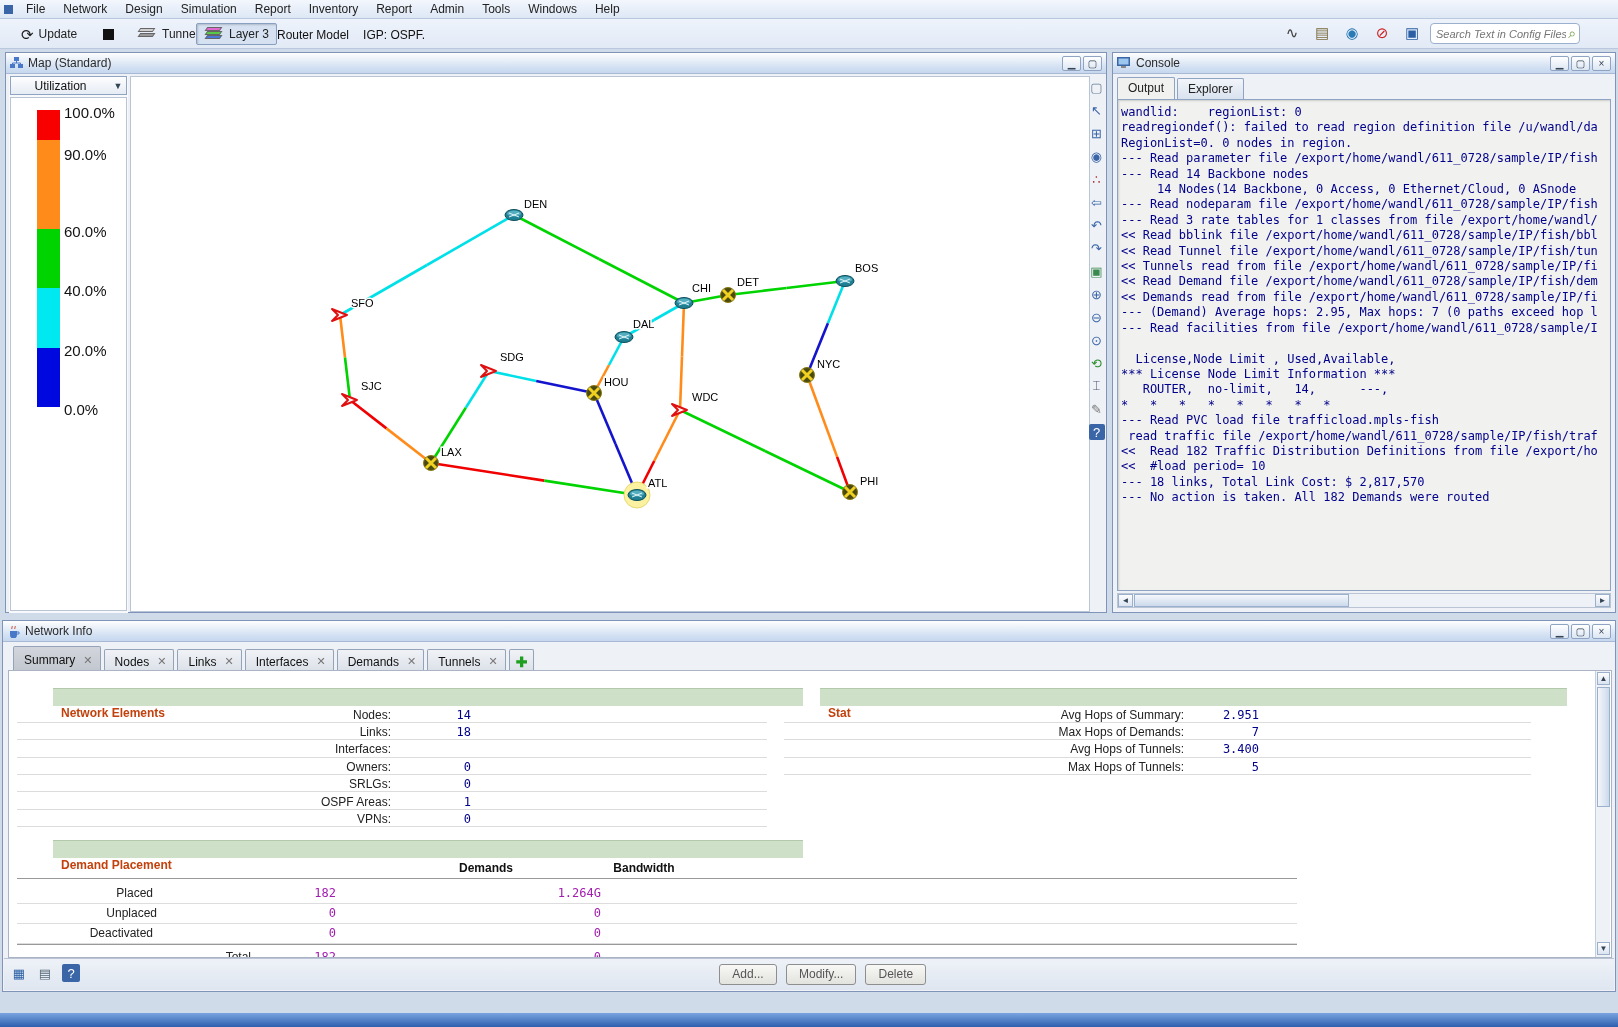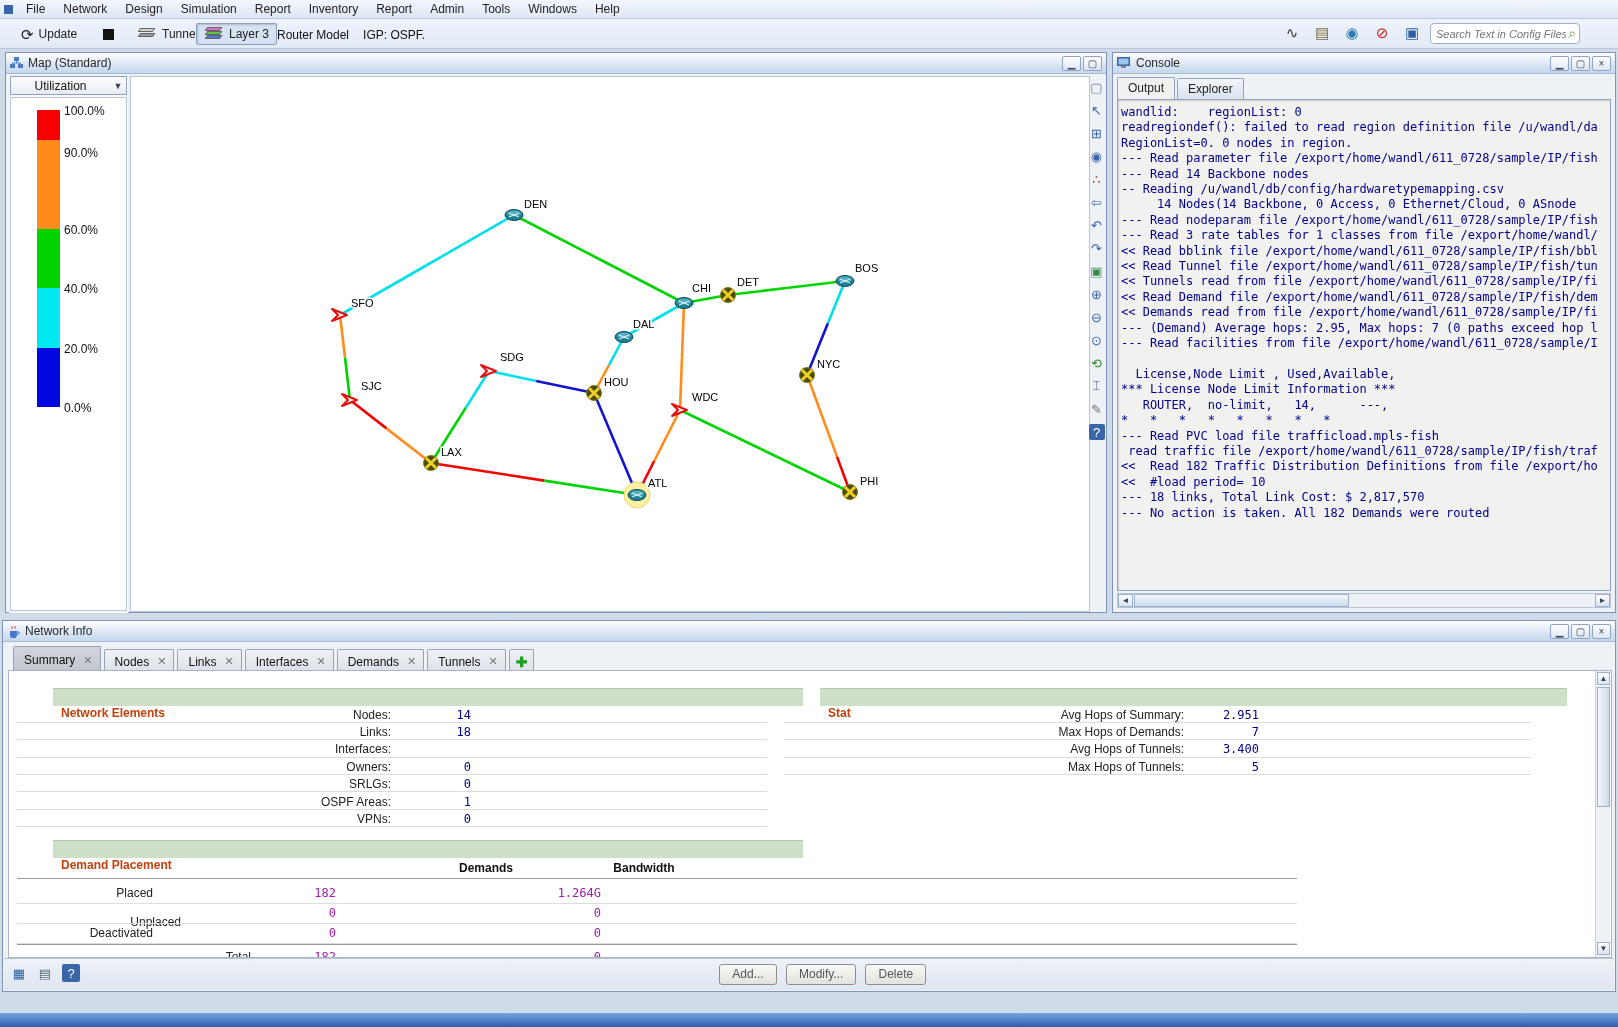--- a/index.html
+++ b/index.html
@@ -50,21 +50,21 @@
   
   #map-window { left:5px; top:52px; width:1102px; height:561px; }
   .legend-panel { position:absolute; left:3px; top:23px; width:119px; height:537px; background:#f7f9fb; }
   .util-select { position:absolute; left:1px; top:0px; width:117px; height:19px; border:1px solid #8ea4c2;
     background:linear-gradient(#fdfdfd,#e6ecf5); display:flex; align-items:center; }
   .util-select .lbl { flex:1; text-align:center; color:#111; }
   .util-select .arr { width:16px; color:#345; font-size:9px; text-align:center; }
   .legend-box { position:absolute; left:1px; top:21px; width:117px; height:514px; background:#ffffff;
     border:1px solid #b9c4d4; }
   .legend-seg { position:absolute; left:26px; width:23px; }
-  .legend-lab { position:absolute; left:53px; color:#111; font-size:12px; }
+  .legend-lab { position:absolute; left:53px; color:#111; font-size:15px; }
   .map-canvas { position:absolute; left:124px; top:23px; width:960px; height:536px; background:#fff;
     border:1px solid #b9c4d4; }
   #map-svg { position:absolute; left:0; top:0; }
   .map-iconstrip { position:absolute; right:1px; top:26px; width:17px; display:flex; flex-direction:column; gap:7px; align-items:center; }
   .strip-ico { width:16px; height:16px; display:flex; align-items:center; justify-content:center; font-size:13px; border-radius:2px; }
 
   
   #console-window { left:1112px; top:52px; width:504px; height:561px; }
   .tabsrow { position:absolute; left:4px; top:24px; height:22px; display:flex; align-items:flex-end; }
   .tab { border:1px solid #8ea4c2; border-bottom:none; padding:3px 10px 3px 10px; margin-right:2px;
@@ -387,21 +387,20 @@
   <div class="tabsrow" id="console-tabs">
       <div class="tab active">Output</div>
       <div class="tab">Explorer</div>
     </div>
   <div class="console-out" id="console-out">
       <div class="cline">wandlid:    regionList: 0</div>
       <div class="cline">readregiondef(): failed to read region definition file /u/wandl/da</div>
       <div class="cline">RegionList=0. 0 nodes in region.</div>
       <div class="cline">--- Read parameter file /export/home/wandl/611_0728/sample/IP/fish</div>
       <div class="cline">--- Read 14 Backbone nodes</div>
-      <div class="cline">-- Reading /u/wandl/db/config/hardwaretypemapping.csv</div>
       <div class="cline">     14 Nodes(14 Backbone, 0 Access, 0 Ethernet/Cloud, 0 ASnode</div>
       <div class="cline">--- Read nodeparam file /export/home/wandl/611_0728/sample/IP/fish</div>
       <div class="cline">--- Read 3 rate tables for 1 classes from file /export/home/wandl/</div>
       <div class="cline">&lt;&lt; Read bblink file /export/home/wandl/611_0728/sample/IP/fish/bbl</div>
       <div class="cline">&lt;&lt; Read Tunnel file /export/home/wandl/611_0728/sample/IP/fish/tun</div>
       <div class="cline">&lt;&lt; Tunnels read from file /export/home/wandl/611_0728/sample/IP/fi</div>
       <div class="cline">&lt;&lt; Read Demand file /export/home/wandl/611_0728/sample/IP/fish/dem</div>
       <div class="cline">&lt;&lt; Demands read from file /export/home/wandl/611_0728/sample/IP/fi</div>
       <div class="cline">--- (Demand) Average hops: 2.95, Max hops: 7 (0 paths exceed hop l</div>
       <div class="cline">--- Read facilities from file /export/home/wandl/611_0728/sample/I</div>
@@ -521,21 +520,21 @@
         <span class="val" style="width: 75px;">5</span>
       </div>
       <div class="sec-header" style="left: 8px; top: 169px; width: 750px;">Demand Placement</div>
       <div class="dp-colhead" style="left: 407px; top: 190px; width: 140px; text-align: center;">Demands</div>
       <div class="dp-colhead" style="left: 565px; top: 190px; width: 140px; text-align: center;">Bandwidth</div>
       <div class="dp-line" style="left: 8px; top: 207px; width: 1280px; background: rgb(153, 153, 153);"></div>
       <span class="dp-span" style="left: 0px; top: 215px; width: 144px;">Placed</span>
       <span class="dp-num" style="left: 200px; top: 215px; width: 127px;">182</span>
       <span class="dp-num" style="left: 450px; top: 215px; width: 142px;">1.264G</span>
       <div class="dp-line" style="left: 8px; top: 232px; width: 1280px; background: rgb(221, 221, 221);"></div>
-      <span class="dp-span" style="left: 0px; top: 244px; width: 172px;">Unplaced</span>
+      <span class="dp-span" style="left: 0px; top: 235px; width: 148px;">Unplaced</span>
       <span class="dp-num" style="left: 200px; top: 235px; width: 127px;">0</span>
       <span class="dp-num" style="left: 450px; top: 235px; width: 142px;">0</span>
       <div class="dp-line" style="left: 8px; top: 252px; width: 1280px; background: rgb(221, 221, 221);"></div>
       <span class="dp-span" style="left: 0px; top: 255px; width: 144px;">Deactivated</span>
       <span class="dp-num" style="left: 200px; top: 255px; width: 127px;">0</span>
       <span class="dp-num" style="left: 450px; top: 255px; width: 142px;">0</span>
       <div class="dp-line" style="left: 8px; top: 272px; width: 1280px; background: rgb(221, 221, 221);"></div>
       <div class="dp-line" style="left: 8px; top: 273px; width: 1280px; background: rgb(153, 153, 153);"></div>
       <span class="dp-span" style="left: 100px; top: 279px; width: 142px;">Total</span>
       <span class="dp-num" style="left: 200px; top: 279px; width: 127px;">182</span>

